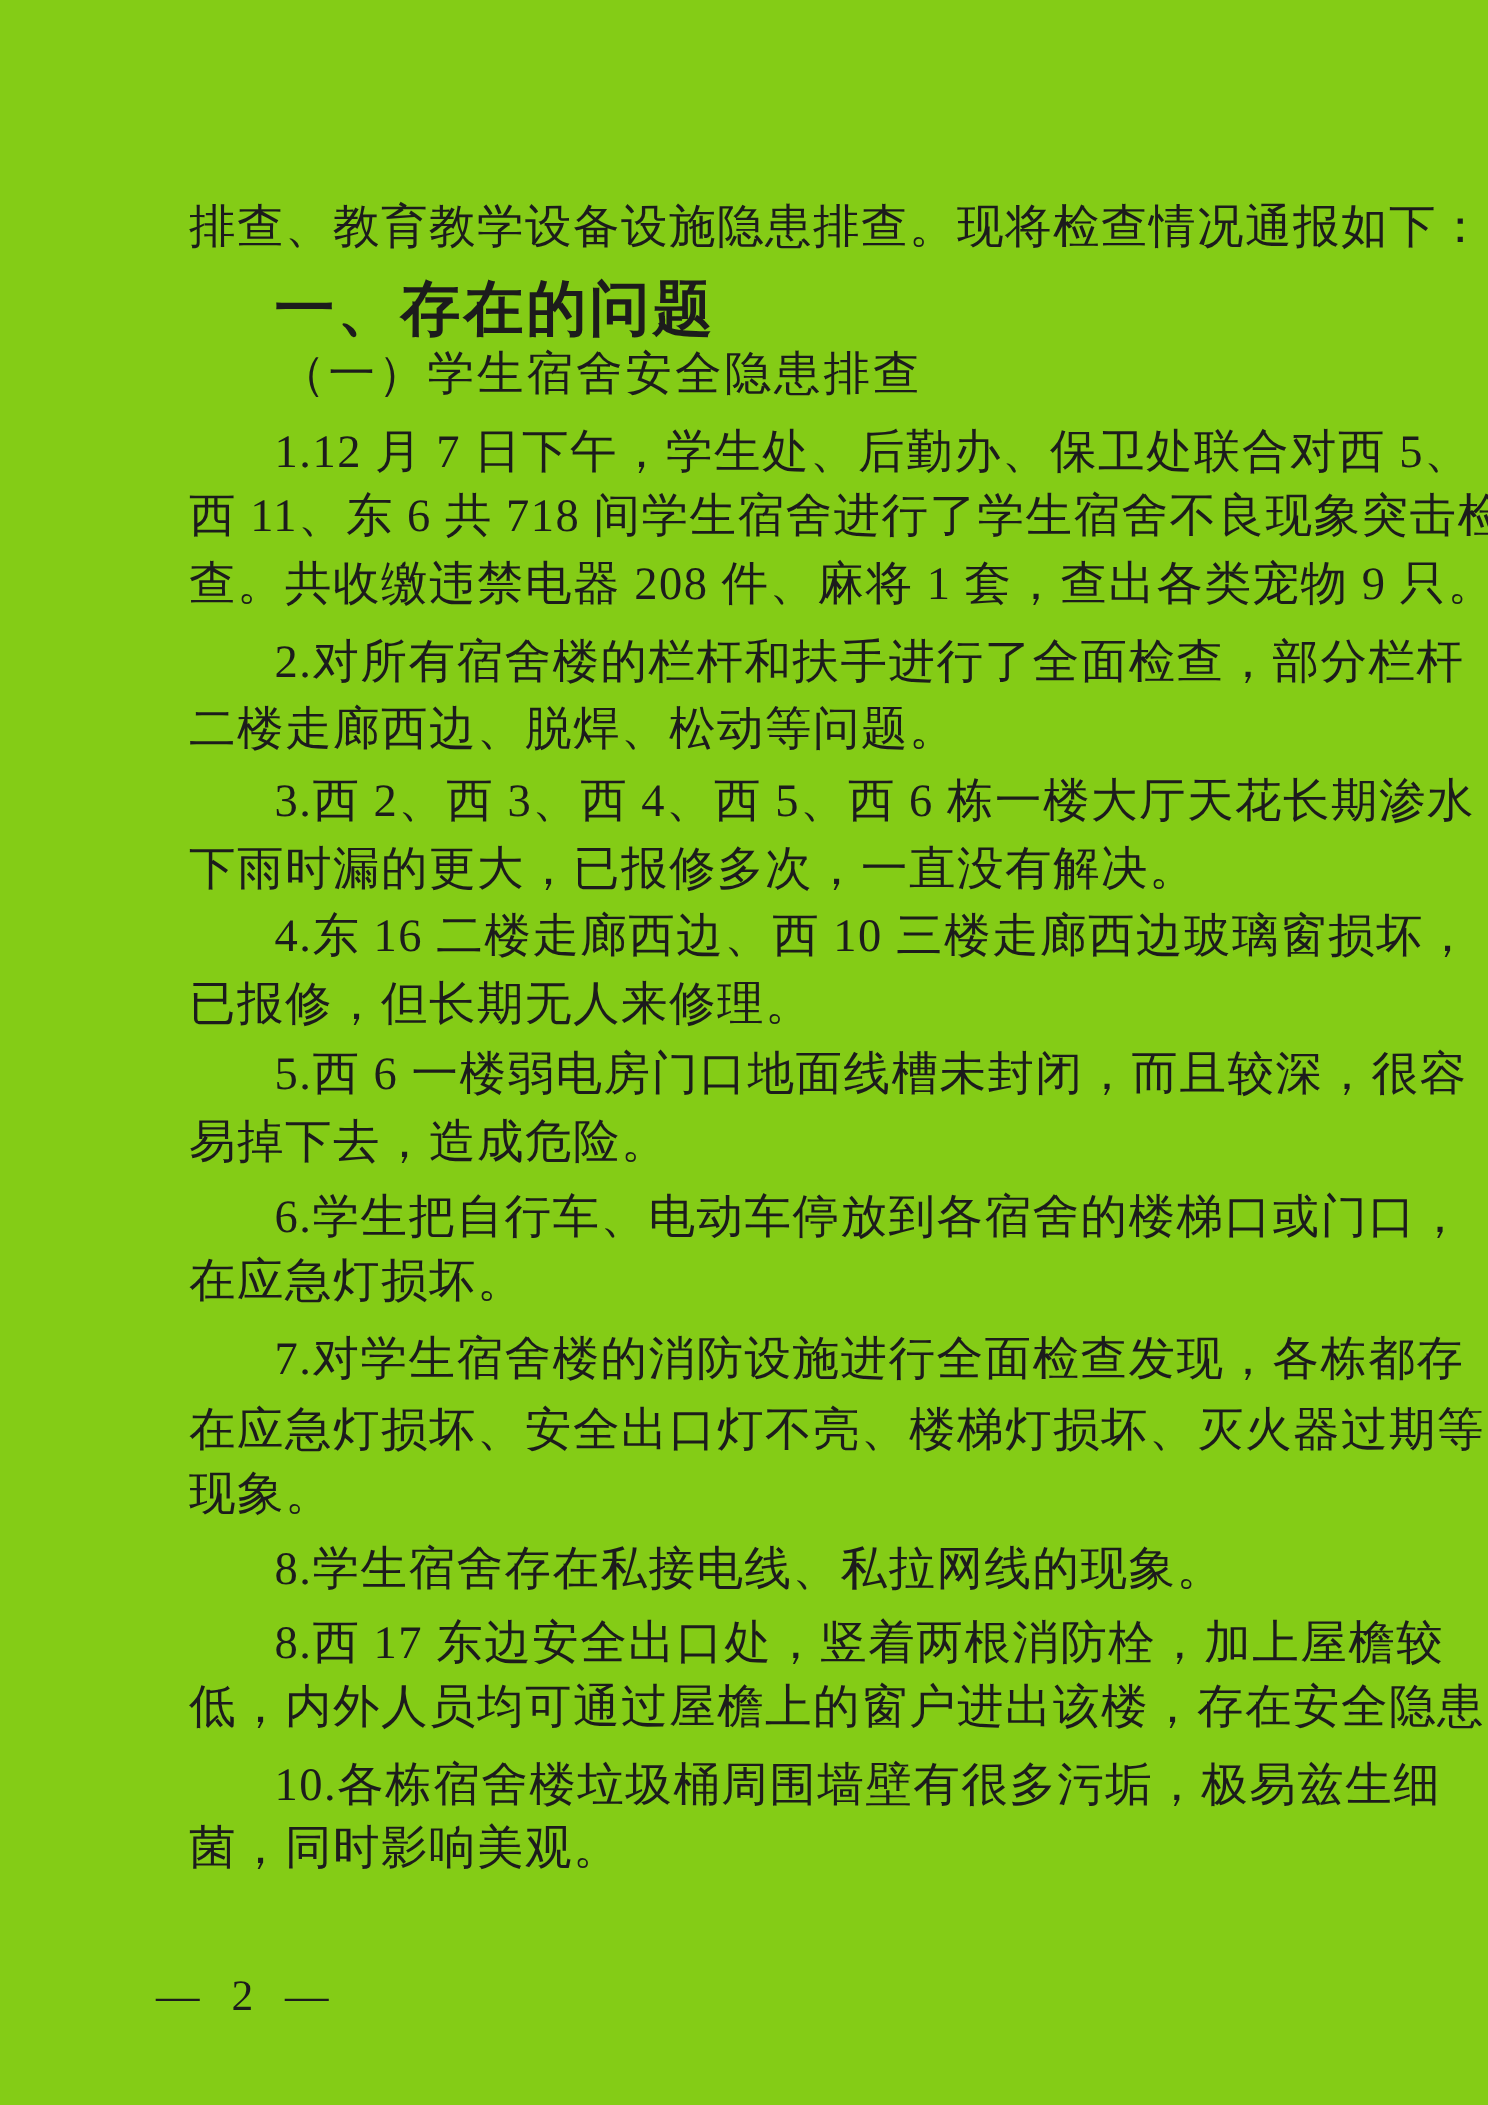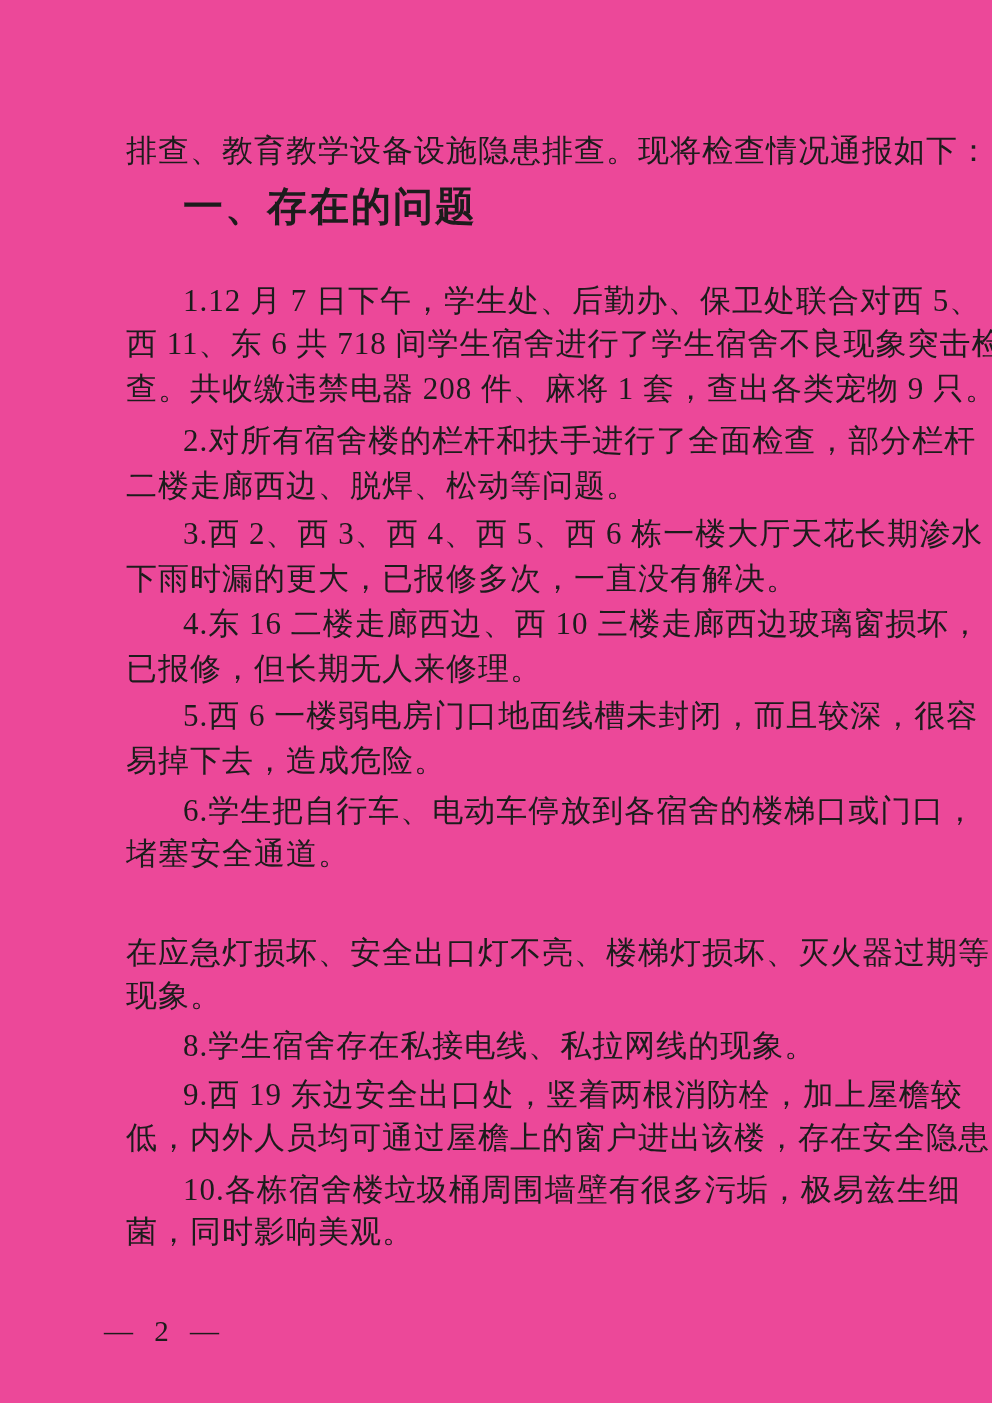--- a/index.html
+++ b/index.html
@@ -4,21 +4,21 @@
 <style>
   html, body {
     margin: 0;
     padding: 0;
     background: #ffffff;
   }
   .page {
     position: relative;
     width: 992px;
     height: 1403px;
-    background: #ec4899;
+    background: #84cc16;
     font-family: "Liberation Serif", "DejaVu Serif", serif;
     color: #1c1c1c;
     overflow: hidden;
   }
   .line {
     position: absolute;
     left: 126px;
     height: 45px;
     line-height: 45px;
     font-size: 31px;
@@ -53,46 +53,48 @@
 </style>
 </head>
 <body>
 
 <div class="page">
 
   <div class="line flush" style="top:128px">排查、教育教学设备设施隐患排查。现将检查情况通报如下：</div>
 
   <div class="line heading" style="top:184px">一、存在的问题</div>
 
+  <div class="line subheading" style="top:226px">（一）学生宿舍安全隐患排查</div>
 
   <div class="line indent" style="top:278px">1.12 月 7 日下午，学生处、后勤办、保卫处联合对西 5、</div>
   <div class="line" style="top:321px">西 11、东 6 共 718 间学生宿舍进行了学生宿舍不良现象突击检</div>
   <div class="line" style="top:366px">查。共收缴违禁电器 208 件、麻将 1 套，查出各类宠物 9 只。</div>
 
   <div class="line indent" style="top:418px">2.对所有宿舍楼的栏杆和扶手进行了全面检查，部分栏杆</div>
   <div class="line" style="top:463px">二楼走廊西边、脱焊、松动等问题。</div>
 
   <div class="line indent" style="top:511px">3.西 2、西 3、西 4、西 5、西 6 栋一楼大厅天花长期渗水，</div>
   <div class="line" style="top:556px">下雨时漏的更大，已报修多次，一直没有解决。</div>
 
   <div class="line indent" style="top:601px">4.东 16 二楼走廊西边、西 10 三楼走廊西边玻璃窗损坏，</div>
   <div class="line" style="top:646px">已报修，但长期无人来修理。</div>
 
   <div class="line indent" style="top:693px">5.西 6 一楼弱电房门口地面线槽未封闭，而且较深，很容</div>
   <div class="line" style="top:738px">易掉下去，造成危险。</div>
 
   <div class="line indent" style="top:788px">6.学生把自行车、电动车停放到各宿舍的楼梯口或门口，</div>
-  <div class="line" style="top:831px">堵塞安全通道。</div>
+  <div class="line" style="top:831px">在应急灯损坏。</div>
 
+  <div class="line indent" style="top:883px">7.对学生宿舍楼的消防设施进行全面检查发现，各栋都存</div>
   <div class="line" style="top:930px">在应急灯损坏、安全出口灯不亮、楼梯灯损坏、灭火器过期等</div>
   <div class="line" style="top:973px">现象。</div>
 
   <div class="line indent" style="top:1023px">8.学生宿舍存在私接电线、私拉网线的现象。</div>
 
-  <div class="line indent" style="top:1072px">9.西 19 东边安全出口处，竖着两根消防栓，加上屋檐较</div>
+  <div class="line indent" style="top:1072px">8.西 17 东边安全出口处，竖着两根消防栓，加上屋檐较</div>
   <div class="line" style="top:1115px">低，内外人员均可通过屋檐上的窗户进出该楼，存在安全隐患。</div>
 
   <div class="line indent" style="top:1167px">10.各栋宿舍楼垃圾桶周围墙壁有很多污垢，极易兹生细</div>
   <div class="line" style="top:1209px">菌，同时影响美观。</div>
 
   <div class="page-number">— 2 —</div>
 
 </div>
 
 </body></html>

